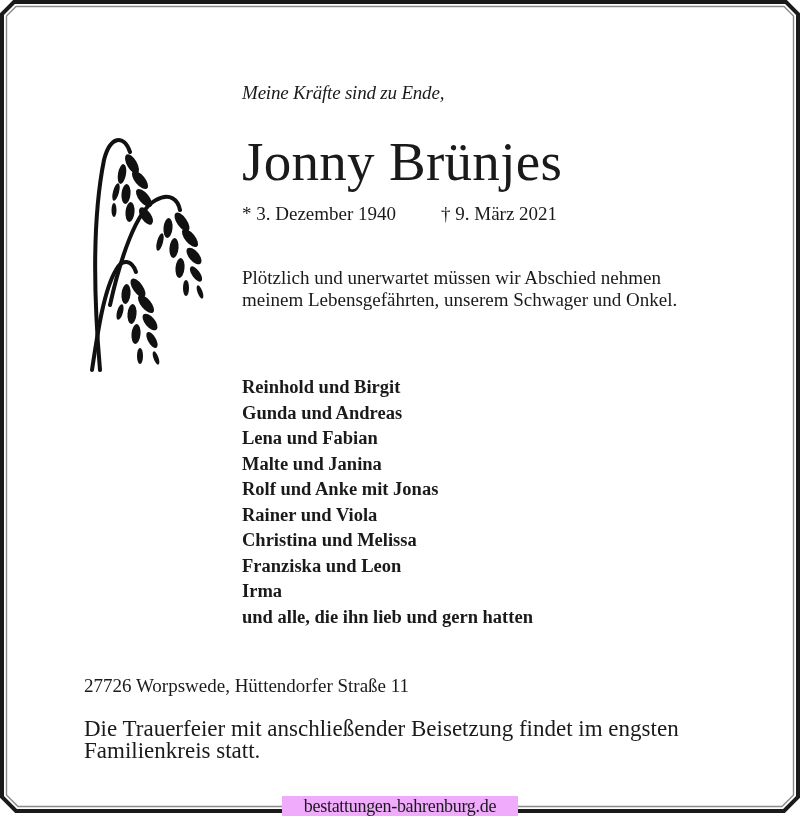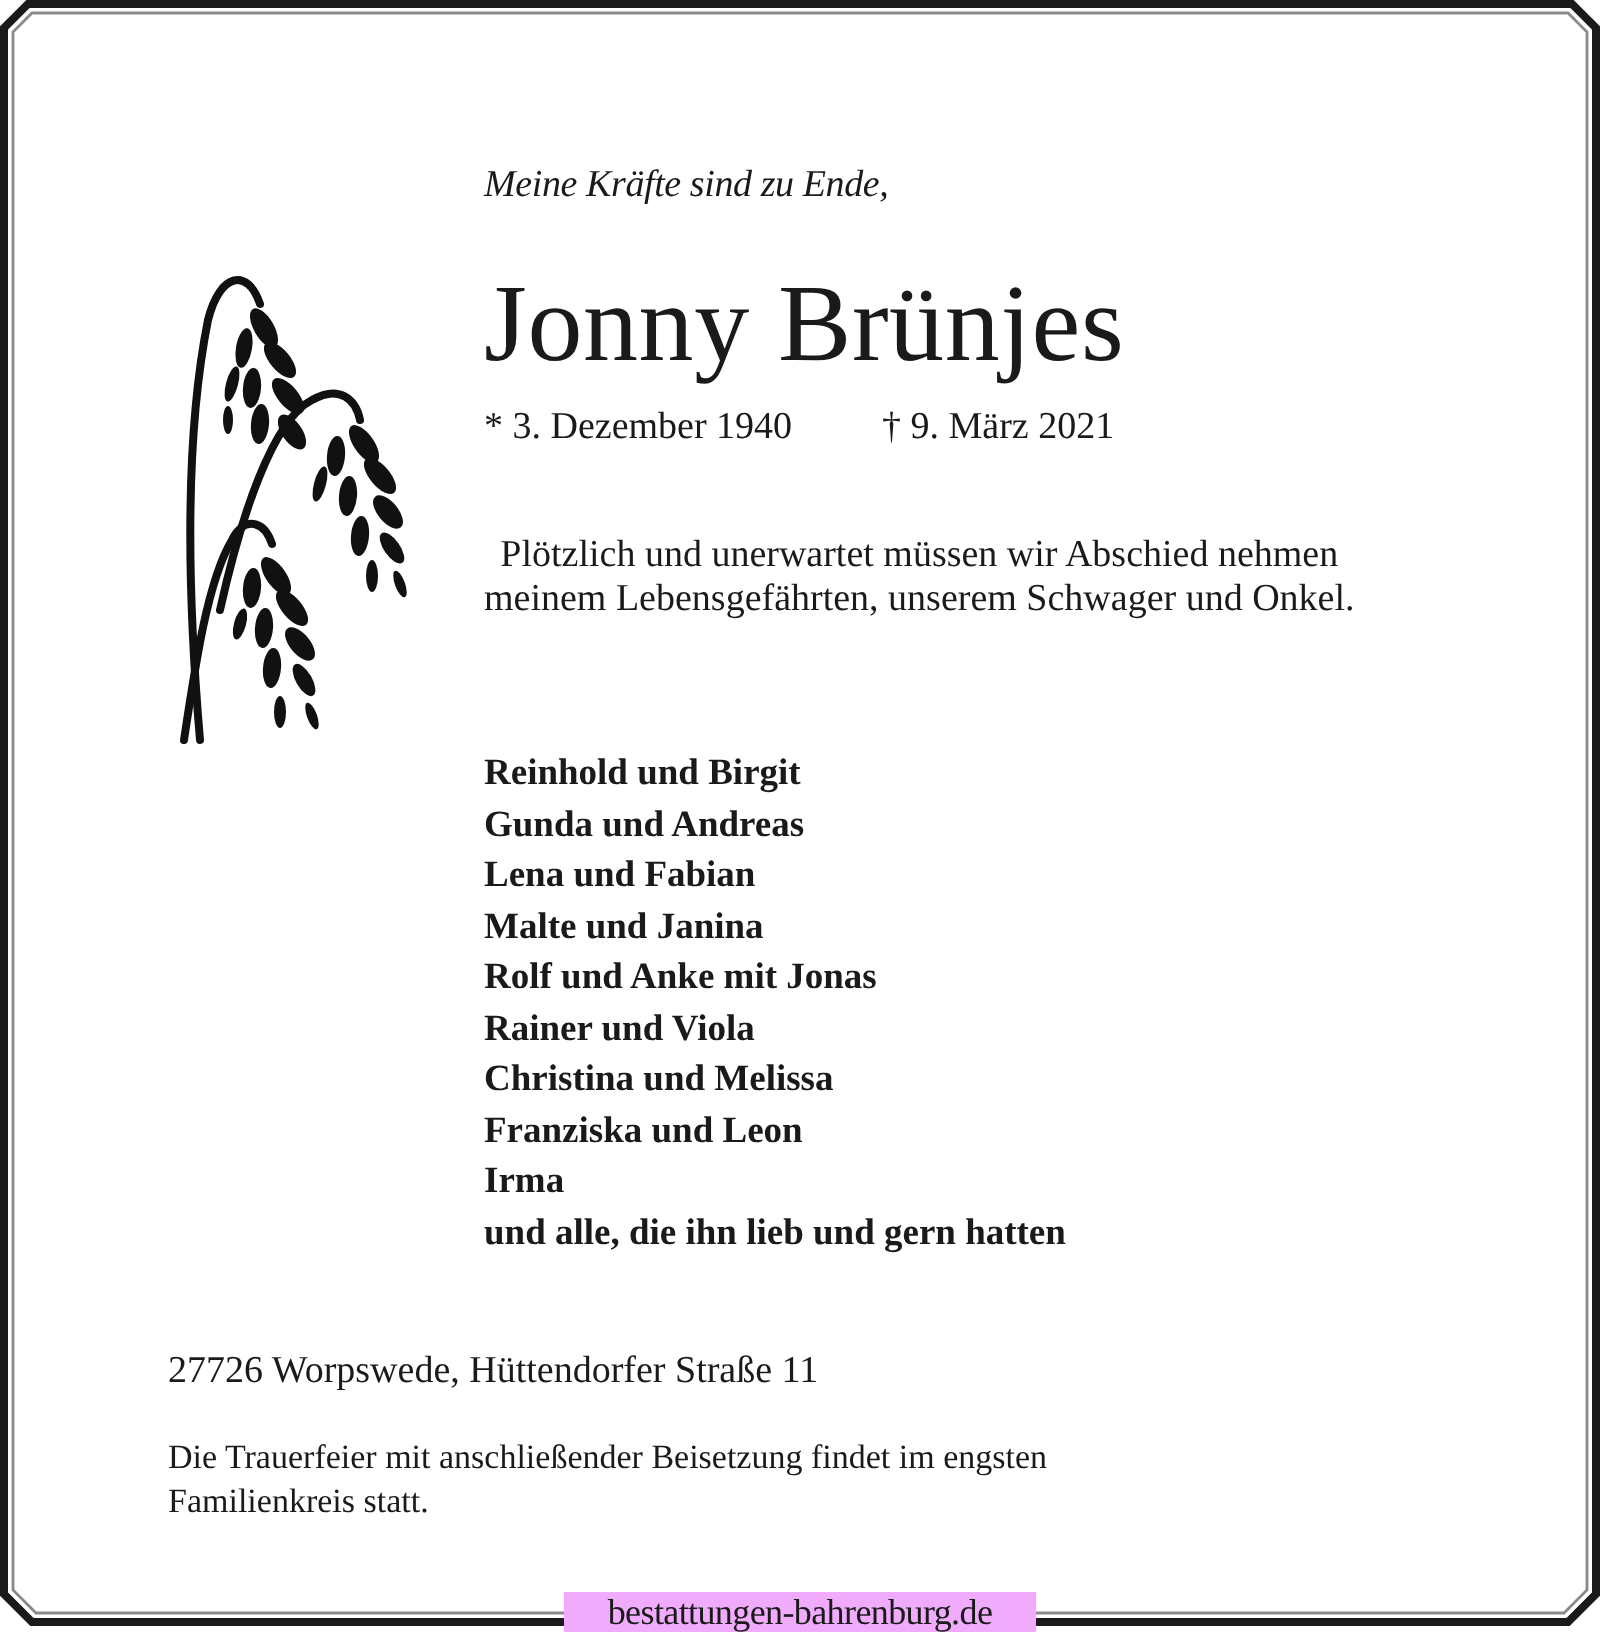--- a/index.html
+++ b/index.html
@@ -10,27 +10,27 @@
              line-height: 23px; letter-spacing: -0.2px; }
     .motto div { white-space: nowrap; margin-top: 23px; }
     .name { position: absolute; left: 242px; top: 130px; font-size: 55px; line-height: 64px;
             white-space: nowrap; letter-spacing: 0.3px; }
     .dates { position: absolute; left: 242px; top: 203px; font-size: 19px; line-height: 22px;
              white-space: nowrap; width: 400px; }
     .dates .born { position: absolute; left: 0; }
     .dates .died { position: absolute; left: 199px; }
     .plant { position: absolute; left: 86px; top: 130px; width: 130px; height: 250px; }
     .intro { position: absolute; left: 242px; top: 267px; font-size: 19px; line-height: 21.5px; }
-    .intro div { white-space: nowrap; text-align: center; }
+    .intro div { white-space: nowrap; }
     .mourners { position: absolute; left: 242px; top: 375px; font-size: 18.5px; font-weight: bold;
                 line-height: 25.5px; }
     .mourners div { white-space: nowrap; }
     .address { position: absolute; left: 84px; top: 675px; font-size: 19px; line-height: 22px;
                white-space: nowrap; }
-    .service { position: absolute; left: 84px; top: 718px; font-size: 17px; line-height: 21.5px; }
+    .service { position: absolute; left: 84px; top: 718px; font-size: 23px; line-height: 21.5px; }
     .service div { white-space: nowrap; }
     .footer-url { position: absolute; left: 282px; top: 796px; width: 236px; text-align: center;
                   font-size: 18px; line-height: 20px; white-space: nowrap; letter-spacing: -0.3px;
                   background: #f0abfc; }
   </style>
 </head>
 <body>
 
 <svg class="frame" viewBox="0 0 800 817" xmlns="http://www.w3.org/2000/svg">
 

